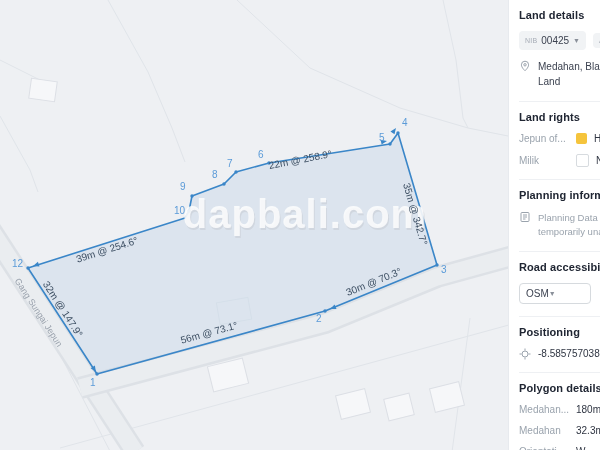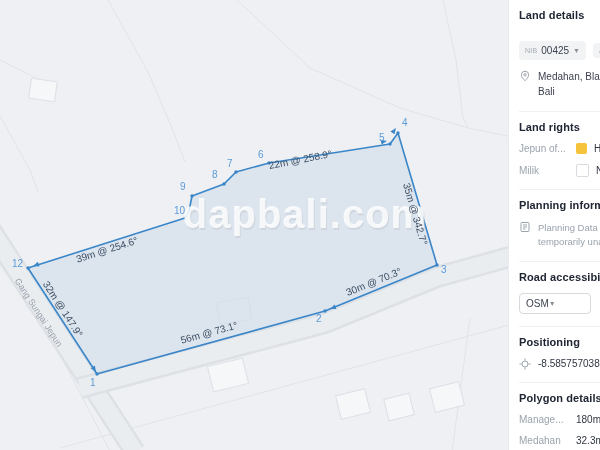--- a/index.html
+++ b/index.html
@@ -10,21 +10,21 @@
   
   .sidebar{position:absolute;left:508px;top:0;width:190px;height:450px;
            background:#fff;border-left:1px solid #e7eaee;box-sizing:border-box;
            padding:0 10px;}
   .section{padding:9px 0 12px;border-bottom:1px solid #eef0f3;}
   .section h3{margin:0;font-size:11px;font-weight:bold;color:#202633;letter-spacing:.1px;}
   .row{display:flex;align-items:center;gap:7px;margin-top:10px;font-size:10px;color:#3c4250;}
   .dim{color:#9aa3ad;width:50px;flex-shrink:0;}
   .val{color:#2f3542;}
   .pill{display:inline-flex;align-items:center;gap:4px;background:#f1f3f5;
-        border-radius:4px;padding:4px 6px;font-size:10px;color:#3c4250;white-space:nowrap;margin-top:10px;}
+        border-radius:4px;padding:4px 6px;font-size:10px;color:#3c4250;white-space:nowrap;}
   .pill .prefix{font-size:7px;color:#a6acb6;letter-spacing:.2px;}
   .chev{font-size:7px;color:#8a909a;}
   .select{background:#fff;border:1px solid #d6dade;border-radius:4px;
           display:inline-flex;align-items:center;justify-content:flex-start;
           width:58px;padding:4px 6px;font-size:10px;color:#3c4250;}
   .swatch{width:11px;height:11px;border-radius:2px;flex-shrink:0;}
   .checkbox{width:11px;height:11px;border:1px solid #d7dbdf;border-radius:2px;
             background:#fff;flex-shrink:0;}
   .muted-lines{font-size:9.5px;color:#9aa3ad;line-height:1.45;}
   .loc-text{font-size:10px;color:#3c4250;line-height:1.45;white-space:nowrap;}
@@ -143,21 +143,21 @@
       </div>
       <div class="row" style="align-items:flex-start;">
         <span class="icon">
           <svg width="12" height="12" viewBox="0 0 12 12" fill="none" stroke="#9aa3ad" stroke-width="1">
             <path d="M6 1.2a3.6 3.6 0 0 0-3.6 3.6C2.4 7.5 6 10.8 6 10.8s3.6-3.3 3.6-6A3.6 3.6 0 0 0 6 1.2z"></path>
             <circle cx="6" cy="4.8" r="1.2"></circle>
           </svg>
         </span>
         <span class="loc-text">
           <span>Medahan, Blahbatuh,</span><br>
-          <span>Bali</span>
+          <span>Land</span>
         </span>
       </div>
     </div>
 
     <div class="section">
       <h3>Land rights</h3>
       <div class="row">
         <span class="dim">Jepun of...</span>
         <span class="swatch" style="background:#F5C43C;"></span>
         <span class="val">Hak Milik</span>
@@ -205,21 +205,21 @@
             <path d="M6 0.5v2 M6 9.5v2 M0.5 6h2 M9.5 6h2"></path>
           </svg>
         </span>
         <span class="val">-8.585757038,...</span>
       </div>
     </div>
 
     <div class="section">
       <h3>Polygon details</h3>
       <div class="row">
-        <span class="dim">Manage...</span>
+        <span class="dim">Medahan...</span>
         <span class="val">180m</span>
       </div>
       <div class="row">
         <span class="dim">Medahan</span>
         <span class="val">32.3m</span>
       </div>
       <div class="row">
         <span class="dim">Orientati...</span>
         <span class="val">W</span>
       </div>

